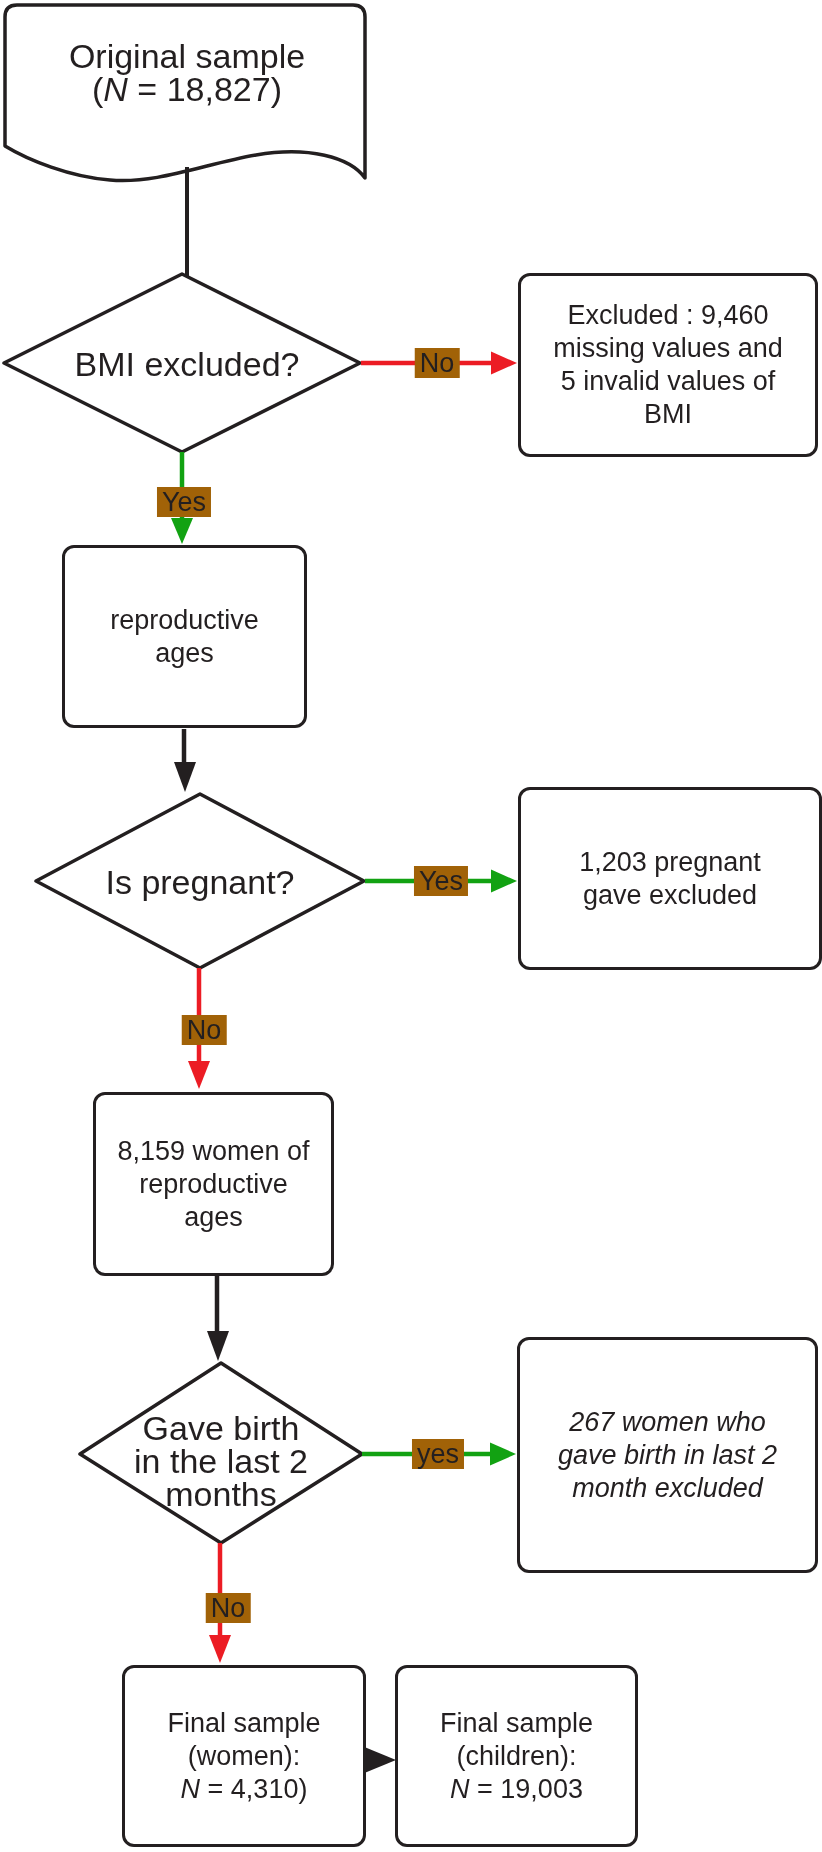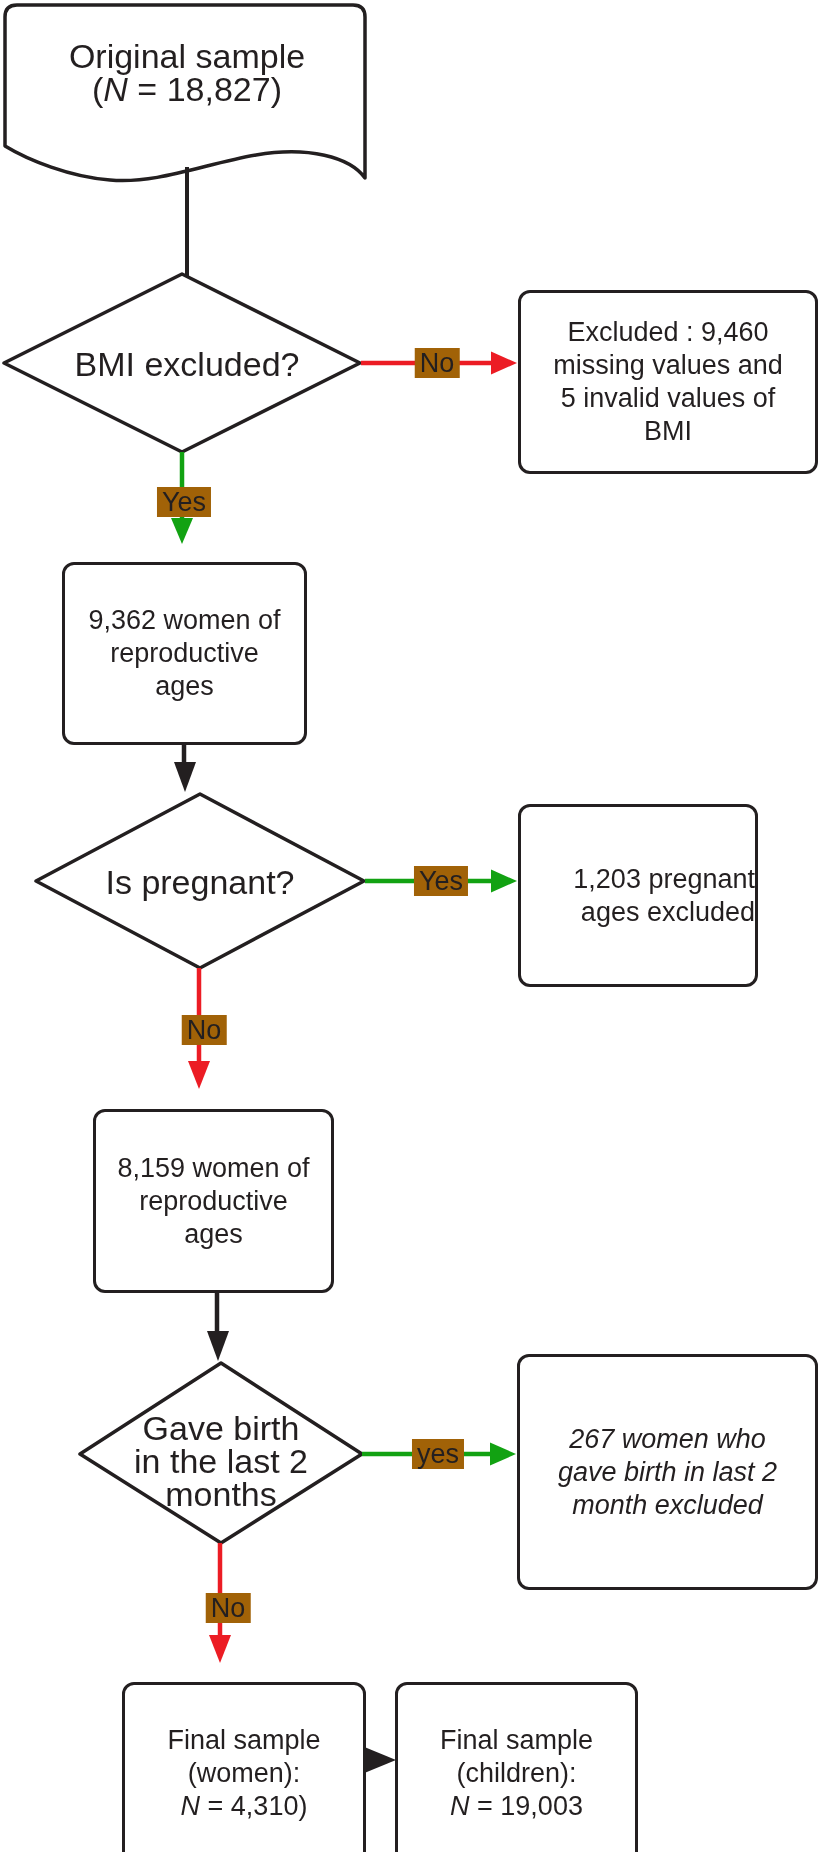--- a/index.html
+++ b/index.html
@@ -5,21 +5,21 @@
   html,body{margin:0;padding:0;background:#ffffff;}
   #canvas{
     position:relative;width:822px;height:1852px;background:#ffffff;overflow:hidden;
     font-family:"Liberation Sans","DejaVu Sans",sans-serif;color:#231f20;
   }
   #shapes{position:absolute;left:0;top:0;}
   .node{
     position:absolute;box-sizing:border-box;background:#ffffff;
     border:3.5px solid #231f20;border-radius:12px;
     display:flex;flex-direction:column;align-items:center;justify-content:center;
-    font-size:27px;line-height:33px;text-align:center;z-index:2;margin-top:17px;
+    font-size:27px;line-height:33px;text-align:center;z-index:2;
   }
   .dtext{
     position:absolute;text-align:center;font-size:34px;line-height:33px;z-index:2;
   }
   .edge-label{
     position:absolute;transform:translate(-50%,-50%);
     background:#a16207;padding:1px 5px;font-size:27px;line-height:28px;z-index:3;
   }
   .it{font-style:italic;}
   .line{white-space:pre;}
@@ -84,28 +84,27 @@
   </div>
 
   <div class="node" style="left:518px;top:273px;width:300px;height:184px;">
     <div class="line">Excluded : 9,460</div>
     <div class="line">missing values and</div>
     <div class="line">5 invalid values of</div>
     <div class="line">BMI</div>
   </div>
 
   <div class="node" style="left:62px;top:545px;width:245px;height:183px;">
-    <div class="line">9,362 women of</div>
     <div class="line">reproductive</div>
     <div class="line">ages</div>
   </div>
 
-  <div class="node" style="left:518px;top:787px;width:240px;height:183px;align-items:flex-end;">
+  <div class="node" style="left:518px;top:787px;width:304px;height:183px;">
     <div class="line">1,203 pregnant</div>
-    <div class="line">ages excluded</div>
+    <div class="line">gave excluded</div>
   </div>
 
   <div class="node" style="left:93px;top:1092px;width:241px;height:184px;">
     <div class="line">8,159 women of</div>
     <div class="line">reproductive</div>
     <div class="line">ages</div>
   </div>
 
   <div class="node" style="left:517px;top:1337px;width:301px;height:236px;font-style:italic;">
     <div class="line">267 women who</div>

